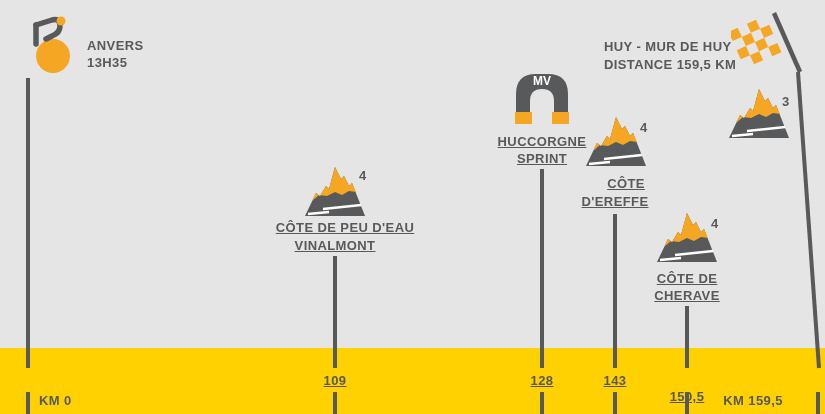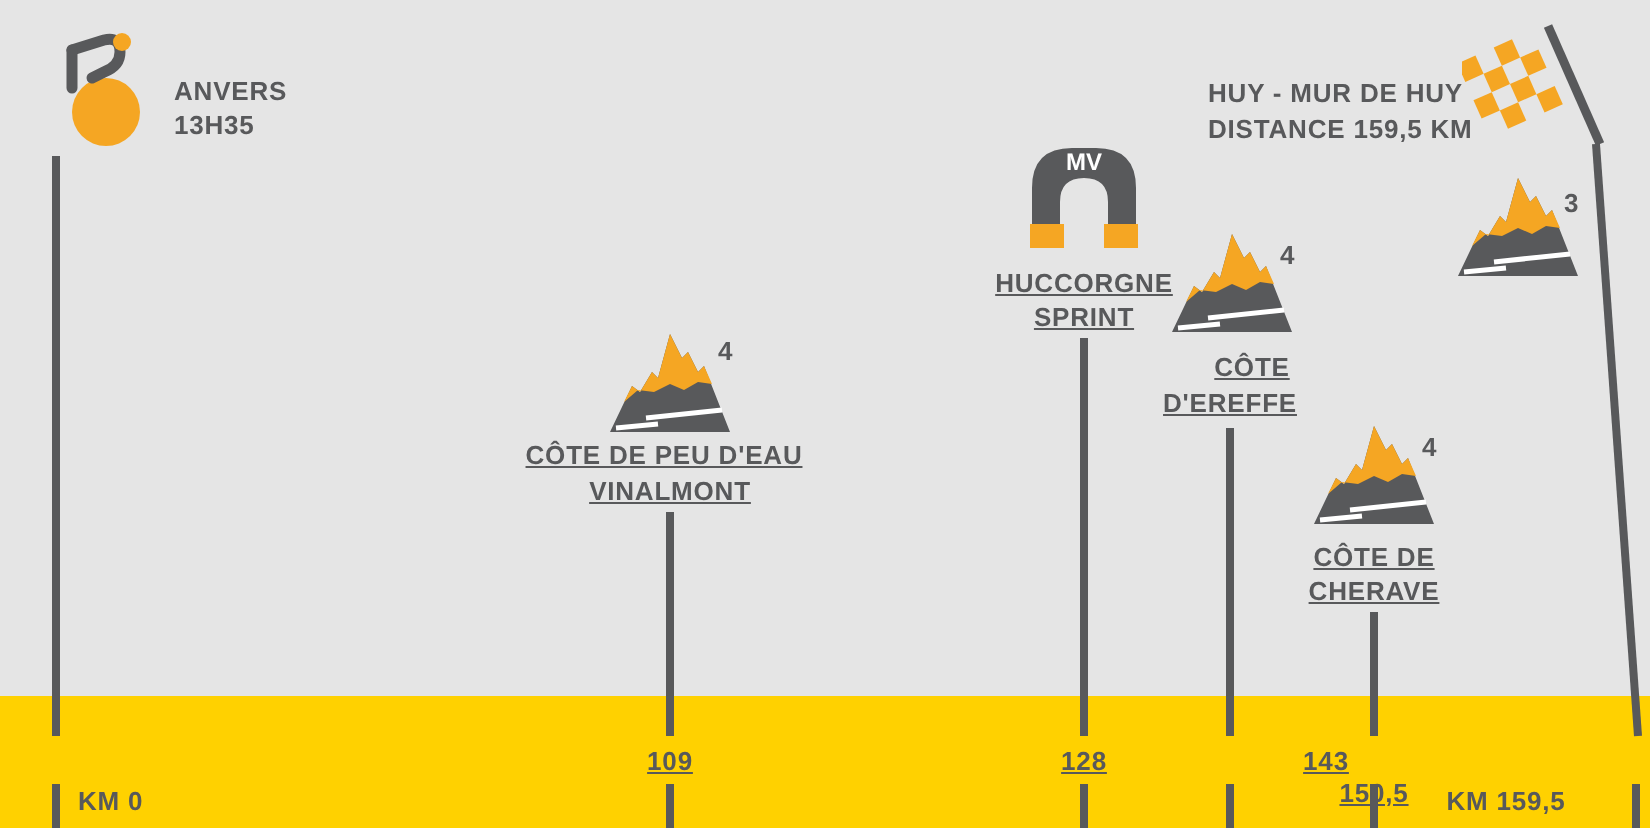--- a/index.html
+++ b/index.html
@@ -37,21 +37,21 @@
   <div class="lbl" style="left:39px;top:393px;">KM 0</div>
 
   <div class="icon" style="left:303px;top:162px;">
     <svg width="64" height="56" viewBox="0 0 64 56">
       <polygon points="2,54 13,31 17,34 23,24 26,27 32,5 38,17 41,14 46,24 49,21 62,54" fill="#58595B"></polygon>
       <polygon points="9,39 13,31 17,34 23,24 26,27 32,5 38,17 41,14 46,24 49,21 53,30 46,29 39,33 32,30 24,34 16,33" fill="#F5A623"></polygon>
       <path d="M20,47 L58,43 M5,52 L26,50" stroke="#FFFFFF" stroke-width="2.5"></path>
     </svg>
   </div>
   <div class="cat" style="left:359px;top:168px;">4</div>
-  <div class="lbl ctr" style="left:332px;top:220px;">CÔTE DE PEU D'EAU</div>
+  <div class="lbl ctr" style="left:345px;top:220px;">CÔTE DE PEU D'EAU</div>
   <div class="lbl ctr" style="left:335px;top:238px;">VINALMONT</div>
   <div class="vline" style="left:333px;top:256px;height:112px;"></div>
   <div class="tick" style="left:333px;"></div>
   <div class="lbl ctr" style="left:335px;top:373px;">109</div>
 
   <div class="icon" style="left:510px;top:68px;">
     <svg width="64" height="58" viewBox="0 0 64 58">
       <path d="M6,44 L6,26 Q6,6 26,6 L38,6 Q58,6 58,26 L58,44 L44,44 L44,33 Q44,21 32,21 Q20,21 20,33 L20,44 Z" fill="#58595B"></path>
       <rect x="5" y="44" width="17" height="12" fill="#F5A623"></rect>
       <rect x="42" y="44" width="17" height="12" fill="#F5A623"></rect>
@@ -69,21 +69,21 @@
       <polygon points="2,54 13,31 17,34 23,24 26,27 32,5 38,17 41,14 46,24 49,21 62,54" fill="#58595B"></polygon>
       <polygon points="9,39 13,31 17,34 23,24 26,27 32,5 38,17 41,14 46,24 49,21 53,30 46,29 39,33 32,30 24,34 16,33" fill="#F5A623"></polygon>
       <path d="M20,47 L58,43 M5,52 L26,50" stroke="#FFFFFF" stroke-width="2.5"></path>
     </svg>
   </div>
   <div class="cat" style="left:640px;top:120px;">4</div>
   <div class="lbl ctr" style="left:615px;top:176px;margin-left:11px;">CÔTE</div>
   <div class="lbl ctr" style="left:615px;top:194px;">D'EREFFE</div>
   <div class="vline" style="left:613px;top:214px;height:154px;"></div>
   <div class="tick" style="left:613px;"></div>
-  <div class="lbl ctr" style="left:615px;top:373px;margin-left:48px;">143</div>
+  <div class="lbl ctr" style="left:615px;top:373px;">143</div>
 
   <div class="icon" style="left:655px;top:208px;">
     <svg width="64" height="56" viewBox="0 0 64 56">
       <polygon points="2,54 13,31 17,34 23,24 26,27 32,5 38,17 41,14 46,24 49,21 62,54" fill="#58595B"></polygon>
       <polygon points="9,39 13,31 17,34 23,24 26,27 32,5 38,17 41,14 46,24 49,21 53,30 46,29 39,33 32,30 24,34 16,33" fill="#F5A623"></polygon>
       <path d="M20,47 L58,43 M5,52 L26,50" stroke="#FFFFFF" stroke-width="2.5"></path>
     </svg>
   </div>
   <div class="cat" style="left:711px;top:216px;">4</div>
   <div class="lbl ctr" style="left:687px;top:271px;">CÔTE DE</div>

